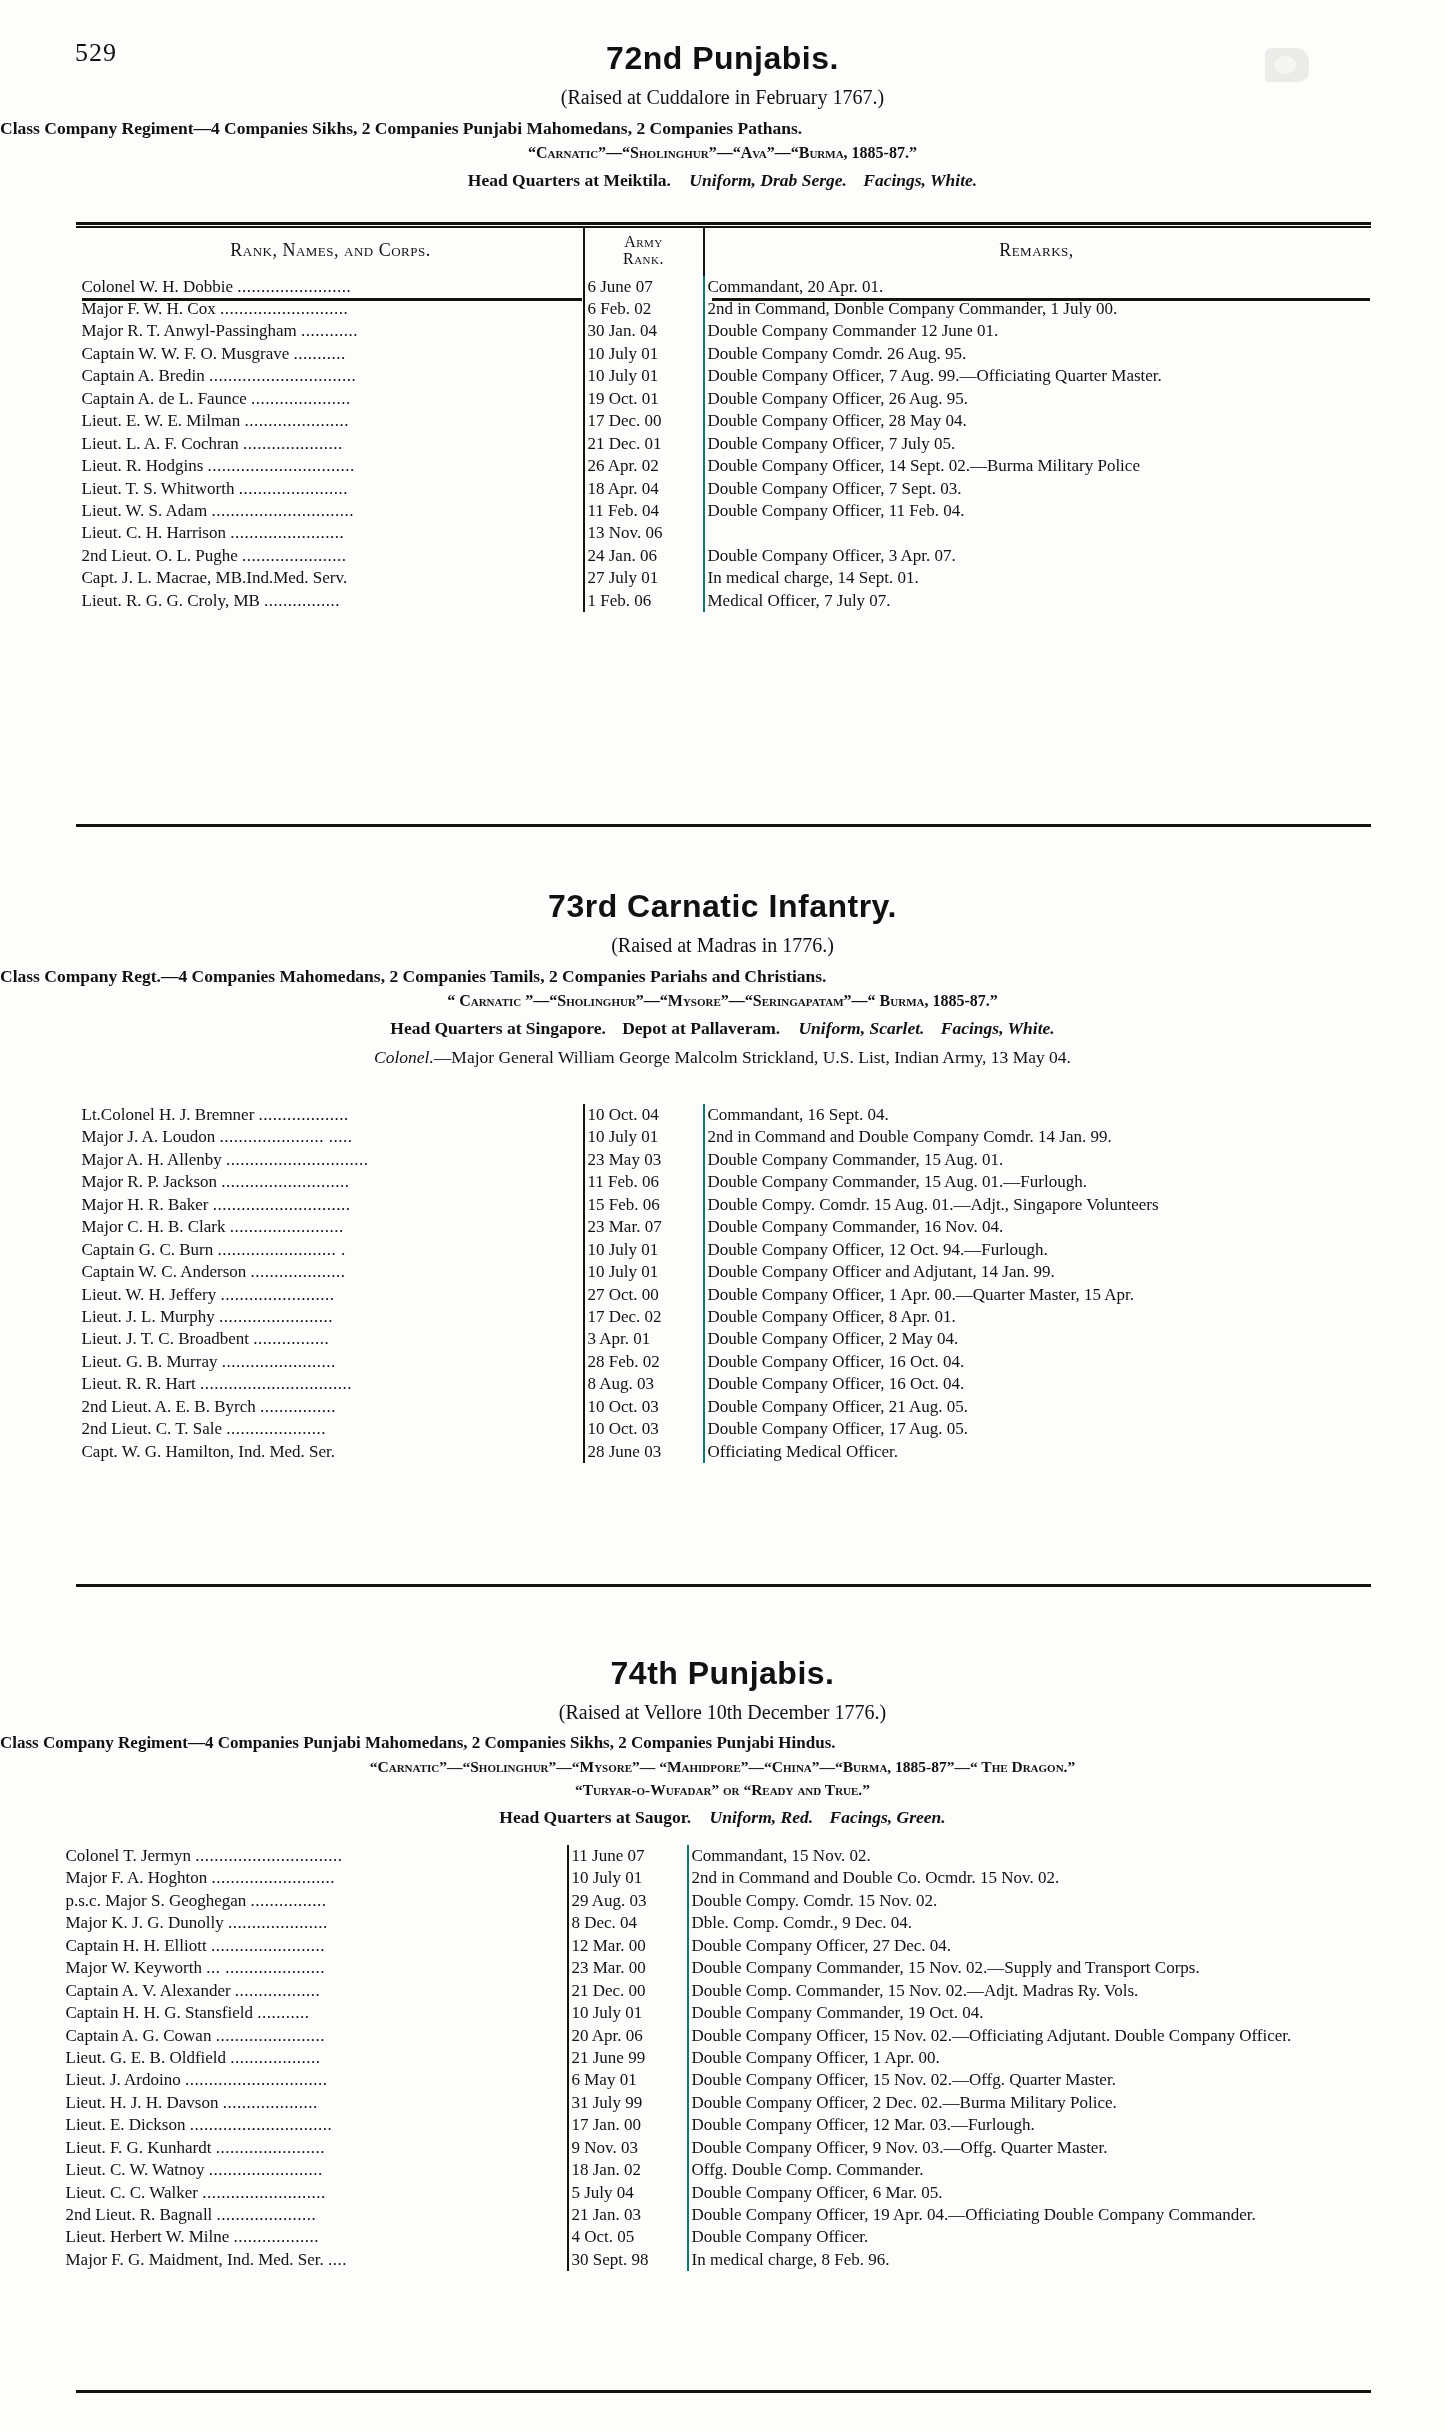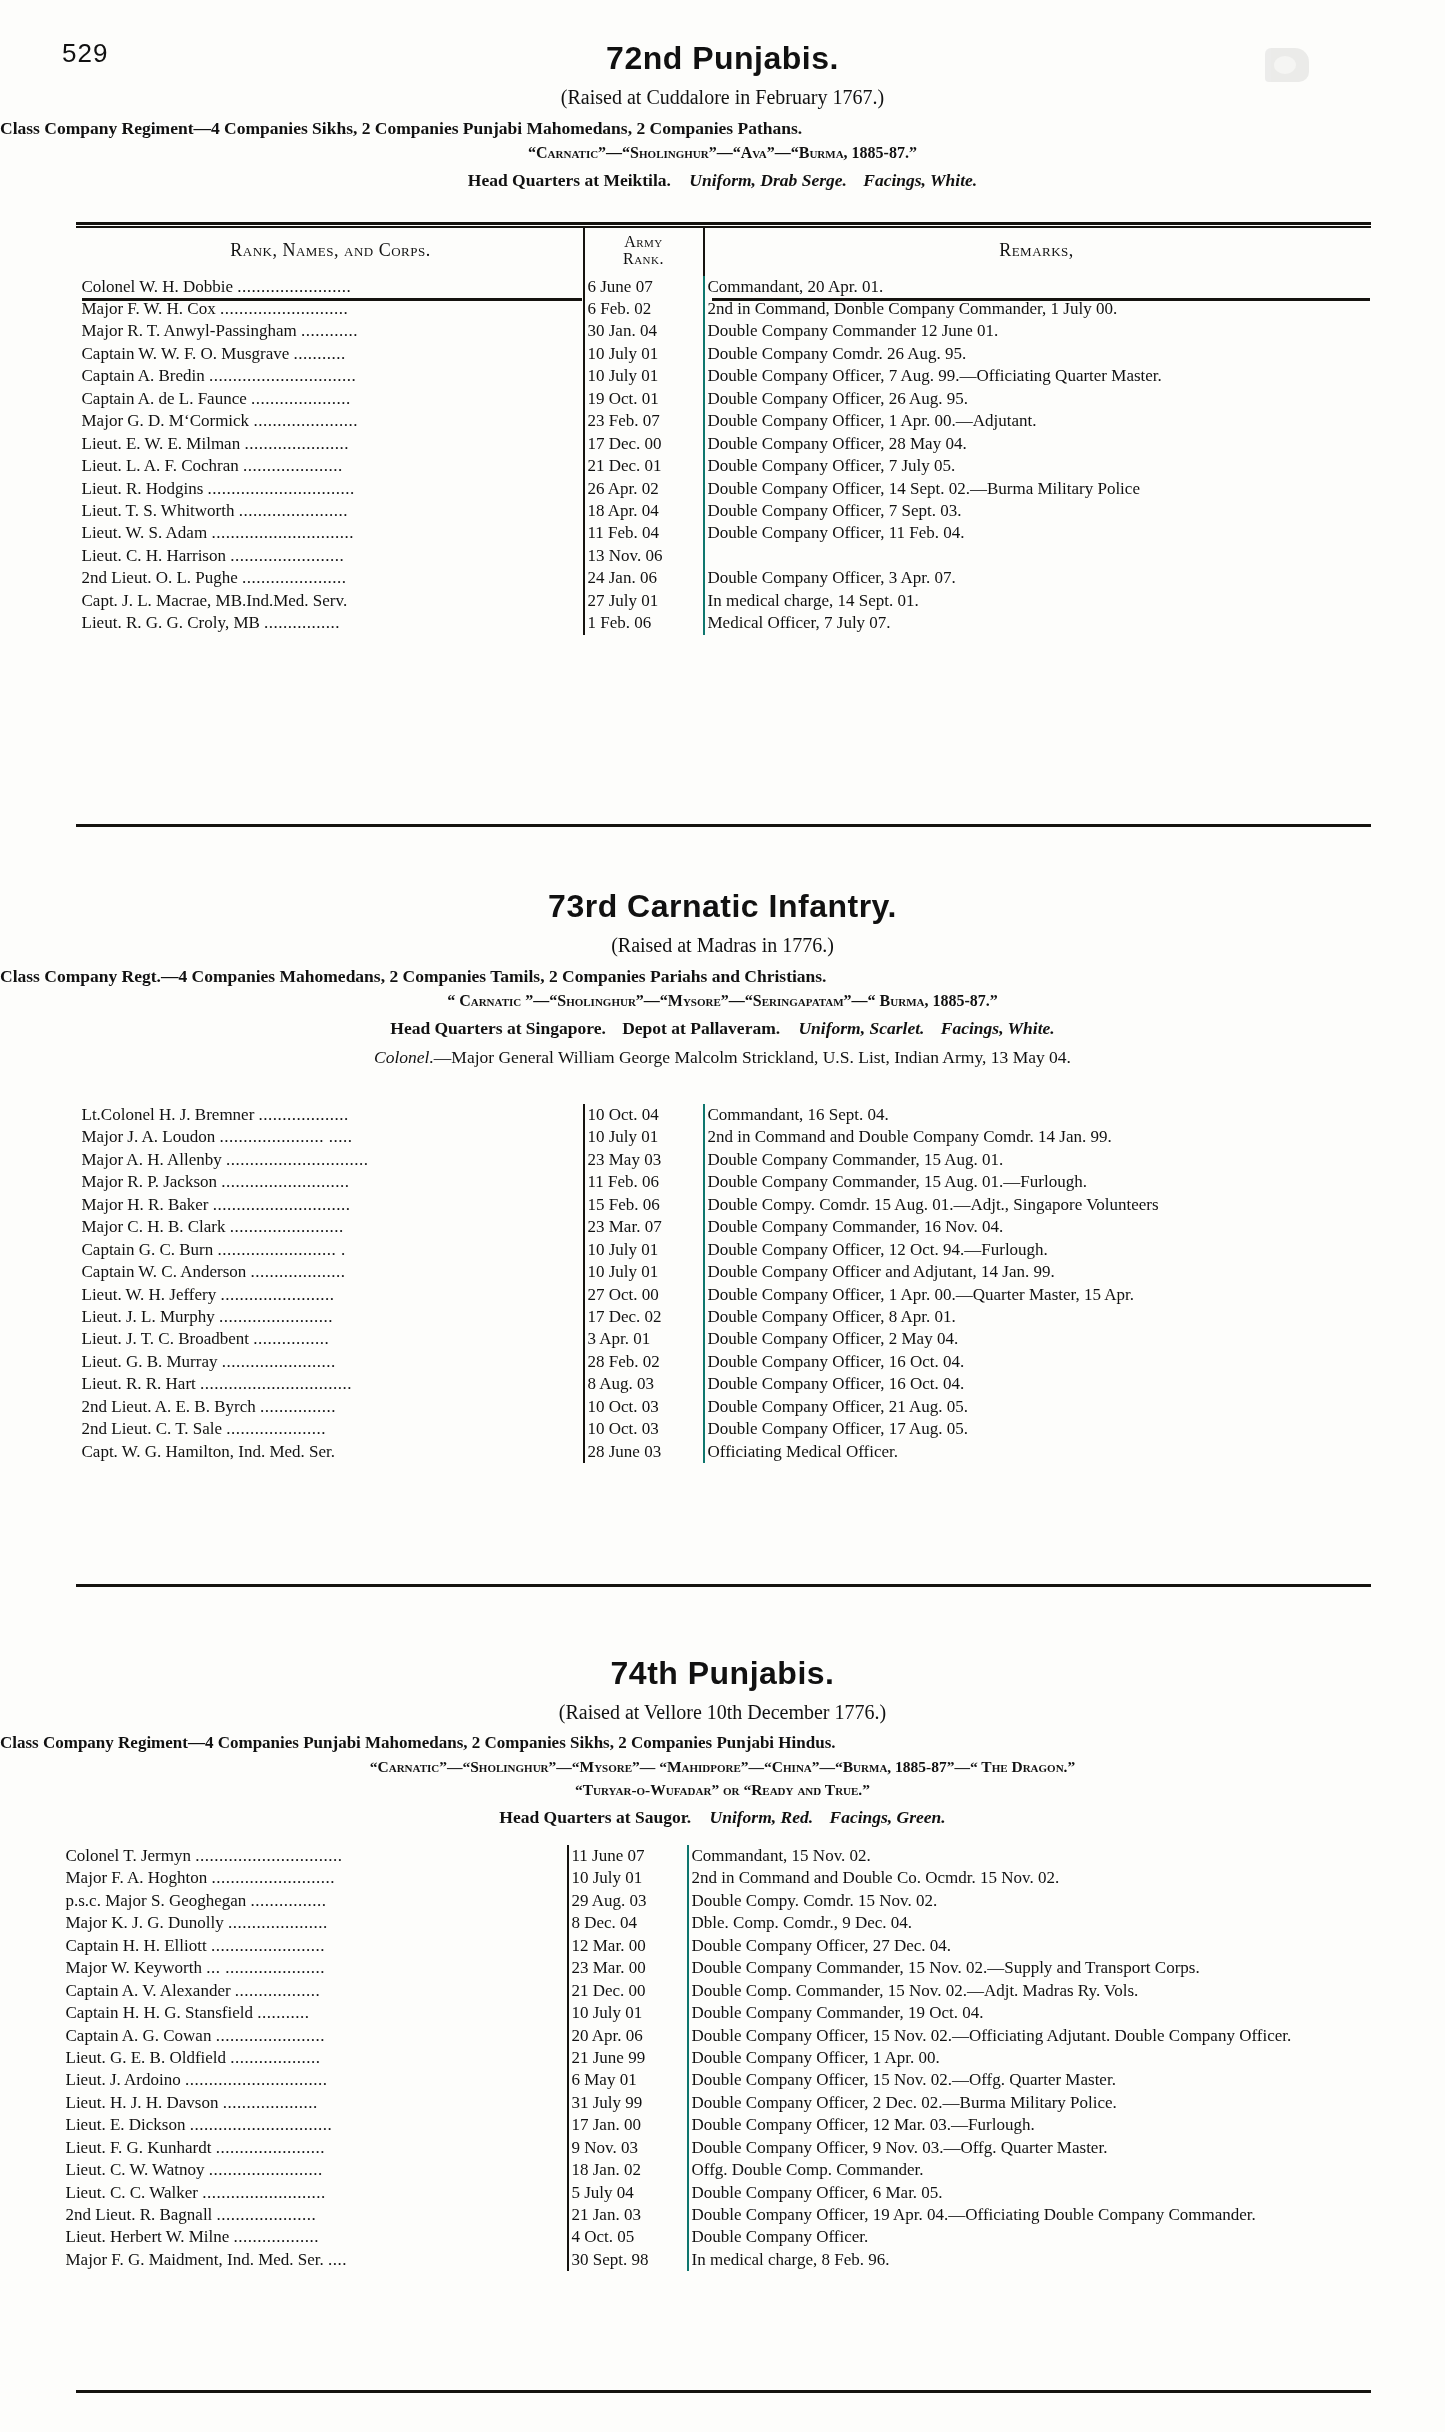--- a/index.html
+++ b/index.html
@@ -10,23 +10,23 @@
     position:relative;
     overflow:hidden;
   }
   .page {
     position:relative;
     width:1445px; height:2432px;
     background:#fdfdfb;
   }
   
   .pageno {
-    position:absolute; left:62px; top:38px;
+    position:absolute; left:75px; top:38px;
     font-size:26px; letter-spacing:1px;
-    font-family:Liberation Sans, sans-serif;
+    font-family:Liberation Serif, serif;
   }
   
   .watermark {
     position:absolute; left:1265px; top:48px;
     width:44px; height:34px;
     background:#e9e9e7;
     border-radius:6px 14px 10px 4px;
     opacity:.85;
   }
   .watermark:after{
@@ -171,25 +171,20 @@
             <td class="name"><span class="nm">Captain A. Bredin</span> <span class="dots">...............................</span></td>
             <td class="arank">10 July 01</td>
             <td class="rem">Double Company Officer, 7 Aug. 99.—Officiating Quarter Master.</td>
           </tr>
           <tr>
             <td class="name"><span class="nm">Captain A. de L. Faunce</span> <span class="dots">.....................</span></td>
             <td class="arank">19 Oct. 01</td>
             <td class="rem">Double Company Officer, 26 Aug. 95.</td>
           </tr>
           <tr>
-            <td class="name"><span class="nm">Major G. D. M‘Cormick</span> <span class="dots">......................</span></td>
-            <td class="arank">23 Feb. 07</td>
-            <td class="rem">Double Company Officer, 1 Apr. 00.—Adjutant.</td>
-          </tr>
-          <tr>
             <td class="name"><span class="nm">Lieut. E. W. E. Milman</span> <span class="dots">......................</span></td>
             <td class="arank">17 Dec. 00</td>
             <td class="rem">Double Company Officer, 28 May 04.</td>
           </tr>
           <tr>
             <td class="name"><span class="nm">Lieut. L. A. F. Cochran</span> <span class="dots">.....................</span></td>
             <td class="arank">21 Dec. 01</td>
             <td class="rem">Double Company Officer, 7 July 05.</td>
           </tr>
           <tr>

